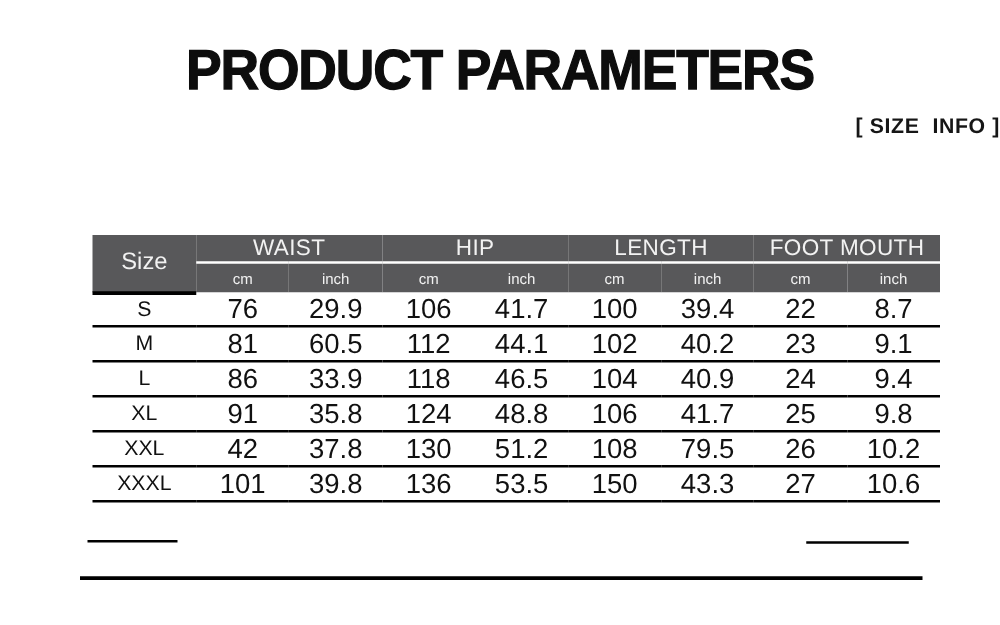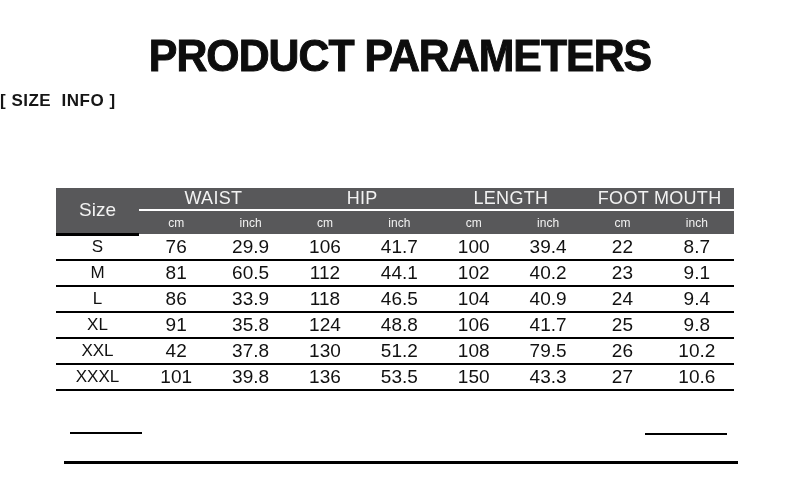--- a/index.html
+++ b/index.html
@@ -12,38 +12,38 @@
     position:relative;width:800px;height:500px;background:var(--background,#fff);
     font-family:"Liberation Sans","DejaVu Sans",sans-serif;overflow:hidden;
   }
   .title{
     position:absolute;top:30px;left:0;width:100%;text-align:center;
     font-size:45px;font-weight:700;letter-spacing:-1px;color:#0d0d0d;
     transform:scaleX(0.95);transform-origin:50% 50%;
     -webkit-text-stroke:1px #0d0d0d;white-space:pre;
   }
   .subtitle{
-    position:absolute;top:91px;left:0;width:100%;text-align:left;
+    position:absolute;top:91px;left:0;width:100%;text-align:right;
     font-size:17px;font-weight:700;letter-spacing:.5px;color:#161616;white-space:pre;
   }
   table.size-table{
-    position:absolute;left:56px;top:188px;width:678px;
+    position:absolute;left:74px;top:188px;width:678px;
     border-collapse:collapse;table-layout:fixed;
   }
   col.size-col{width:83px;}
   thead th{
     background:var(--header-bg,#58585a);color:var(--header-text,#f2f2f2);
     font-weight:400;text-align:center;vertical-align:middle;
   }
   th.corner{font-size:19px;border-bottom:3px solid var(--grid-line,#000);}
   th.group{font-size:18px;height:22px;border-bottom:2px solid #ffffff;letter-spacing:.3px;margin-top:44px;}
   th.unit{font-size:12px;height:24px;}
   tbody td{
     height:26px;text-align:center;vertical-align:middle;
-    font-size:19px;color:var(--body-text,#111);
+    font-size:22px;color:var(--body-text,#111);
     border-bottom:2px solid var(--grid-line,#000);background:#fff;
   }
   tbody td.size-cell{font-size:17px;}
   .artifact{position:absolute;background:var(--grid-line,#000);}
   .artifact-left{left:70px;top:432px;width:72px;height:2px;}
   .artifact-right{left:645px;top:433px;width:82px;height:2px;}
   .artifact-full{left:64px;top:461px;width:674px;height:3px;}
 </style>
 </head>
 <body>

